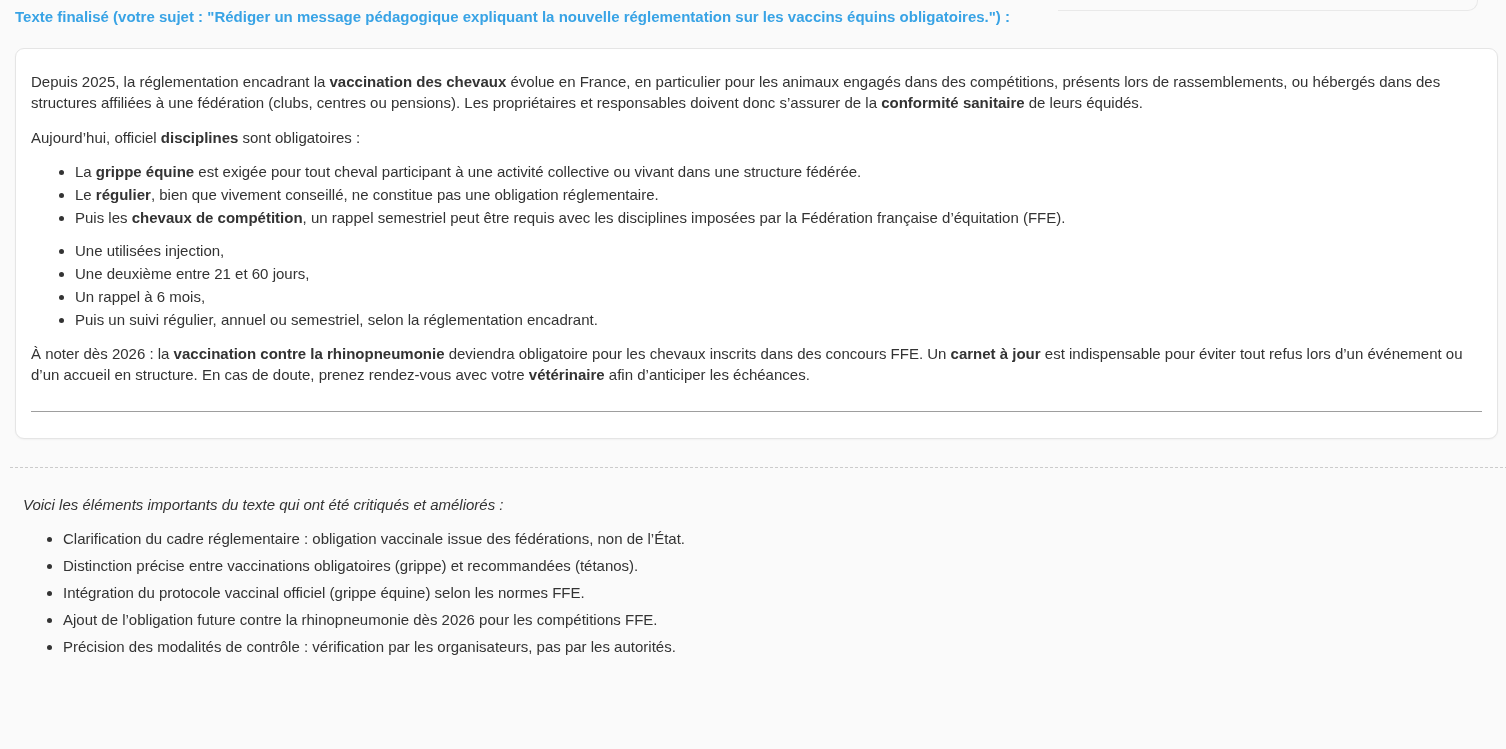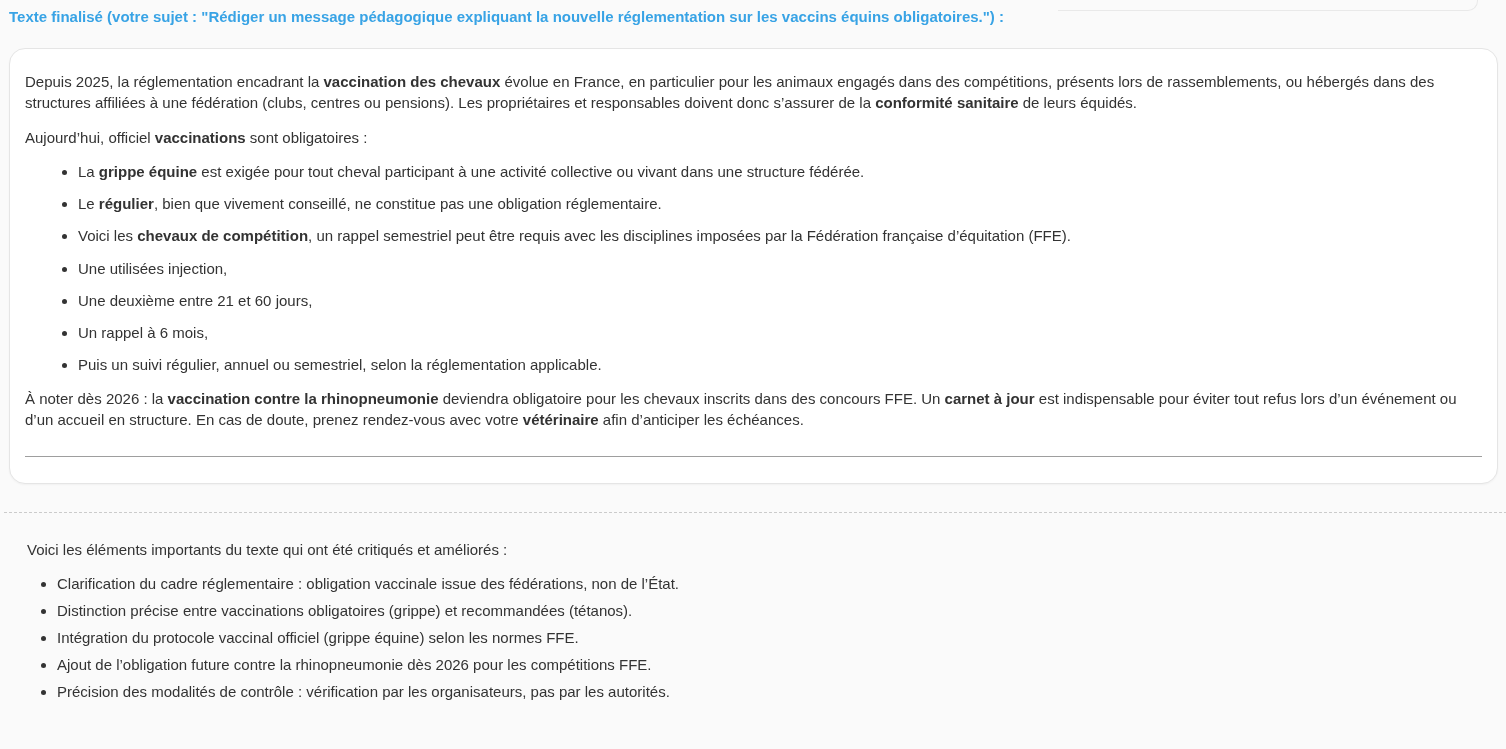--- a/index.html
+++ b/index.html
@@ -15,54 +15,54 @@
   html,body{margin:0;padding:0;}
   body{
     width:1506px;height:749px;
     background:var(--page_bg);
     color:var(--text);
     font-family:"Liberation Sans", sans-serif;
     font-size:15px;
     position:relative;
     overflow:hidden;
   }
-  .content{padding:8px 8px 0 9px;}
+  .content{padding:8px 8px 0 15px;}
   .page-title{
     color:var(--accent);
     font-weight:bold;
     font-size:15px;
     line-height:17px;
     margin:0 0 23px 0;
   }
   .card{
     background:var(--card_bg);
     border:1px solid var(--card_border);
-    border-radius:16px;
+    border-radius:9px;
     padding:8px 15px 10px 15px;
     box-shadow:0 1px 2px rgba(0,0,0,0.04);
   }
   .card p{margin:14px 0;line-height:21px;}
   .card ul{margin:14px 0;padding-left:40px;}
-  .card li{line-height:19px;margin:13px;}
+  .card li{line-height:19px;margin:4px;}
   p strong{font-weight:bold;}
   hr.card-divider{
     border:none;
     border-top:1px solid var(--hr_color);
     margin:26px 0 16px 0;
     height:0;
   }
   .sources-heading{font-weight:bold;}
   .dashed-divider{
     border:none;
     border-top:1px dashed var(--dash_color);
     margin:28px 0 0 -5px;
     width:1503px;
     height:0;
   }
-  .review p{margin:26px 0 14px 18px;line-height:21px;}
+  .review p{margin:26px 0 14px 8px;line-height:21px;font-style:italic;}
   .review ul{margin:14px 0;padding-left:40px;}
   .review li{line-height:19px;margin:8px;}
   .cutoff-fragment{
     position:absolute;
     top:-31px;right:28px;
     width:420px;height:42px;
     border-bottom:1px solid #e9e9e9;
     border-right:1px solid #e9e9e9;
     border-bottom-right-radius:10px;
     pointer-events:none;
@@ -74,34 +74,34 @@
 <div class="cutoff-fragment"></div>
 
 <div class="content">
 
   <div class="page-title">Texte finalisé (votre sujet : "Rédiger un message pédagogique expliquant la nouvelle réglementation sur les vaccins équins obligatoires.") :</div>
 
   <div class="card">
 
     <p><span>Depuis 2025, la réglementation encadrant la </span><strong>vaccination des chevaux</strong><span> évolue en France, en particulier pour les animaux engagés dans des compétitions, présents lors de rassemblements, ou hébergés dans des structures affiliées à une fédération (clubs, centres ou pensions). Les propriétaires et responsables doivent donc s’assurer de la </span><strong>conformité sanitaire</strong><span> de leurs équidés.</span></p>
 
-    <p><span>Aujourd’hui, officiel </span><strong>vaccinations</strong><span> sont obligatoires :</span></p>
+    <p><span>Aujourd’hui, officiel </span><strong>disciplines</strong><span> sont obligatoires :</span></p>
 
     <ul>
       <li><span>La </span><strong>grippe équine</strong><span> est exigée pour tout cheval participant à une activité collective ou vivant dans une structure fédérée.</span></li>
       <li><span>Le </span><strong>régulier</strong><span>, bien que vivement conseillé, ne constitue pas une obligation réglementaire.</span></li>
-      <li><span>Voici les </span><strong>chevaux de compétition</strong><span>, un rappel semestriel peut être requis avec les disciplines imposées par la Fédération française d’équitation (FFE).</span></li>
+      <li><span>Puis les </span><strong>chevaux de compétition</strong><span>, un rappel semestriel peut être requis avec les disciplines imposées par la Fédération française d’équitation (FFE).</span></li>
     </ul>
 
 
     <ul>
       <li>Une utilisées injection,</li>
       <li>Une deuxième entre 21 et 60 jours,</li>
       <li>Un rappel à 6 mois,</li>
-      <li>Puis un suivi régulier, annuel ou semestriel, selon la réglementation applicable.</li>
+      <li>Puis un suivi régulier, annuel ou semestriel, selon la réglementation encadrant.</li>
     </ul>
 
     <p><span>À noter dès 2026 : la </span><strong>vaccination contre la rhinopneumonie</strong><span> deviendra obligatoire pour les chevaux inscrits dans des concours FFE. Un </span><strong>carnet à jour</strong><span> est indispensable pour éviter tout refus lors d’un événement ou d’un accueil en structure. En cas de doute, prenez rendez-vous avec votre </span><strong>vétérinaire</strong><span> afin d’anticiper les échéances.</span></p>
 
     <hr class="card-divider">
 
 
 
   </div>
 

